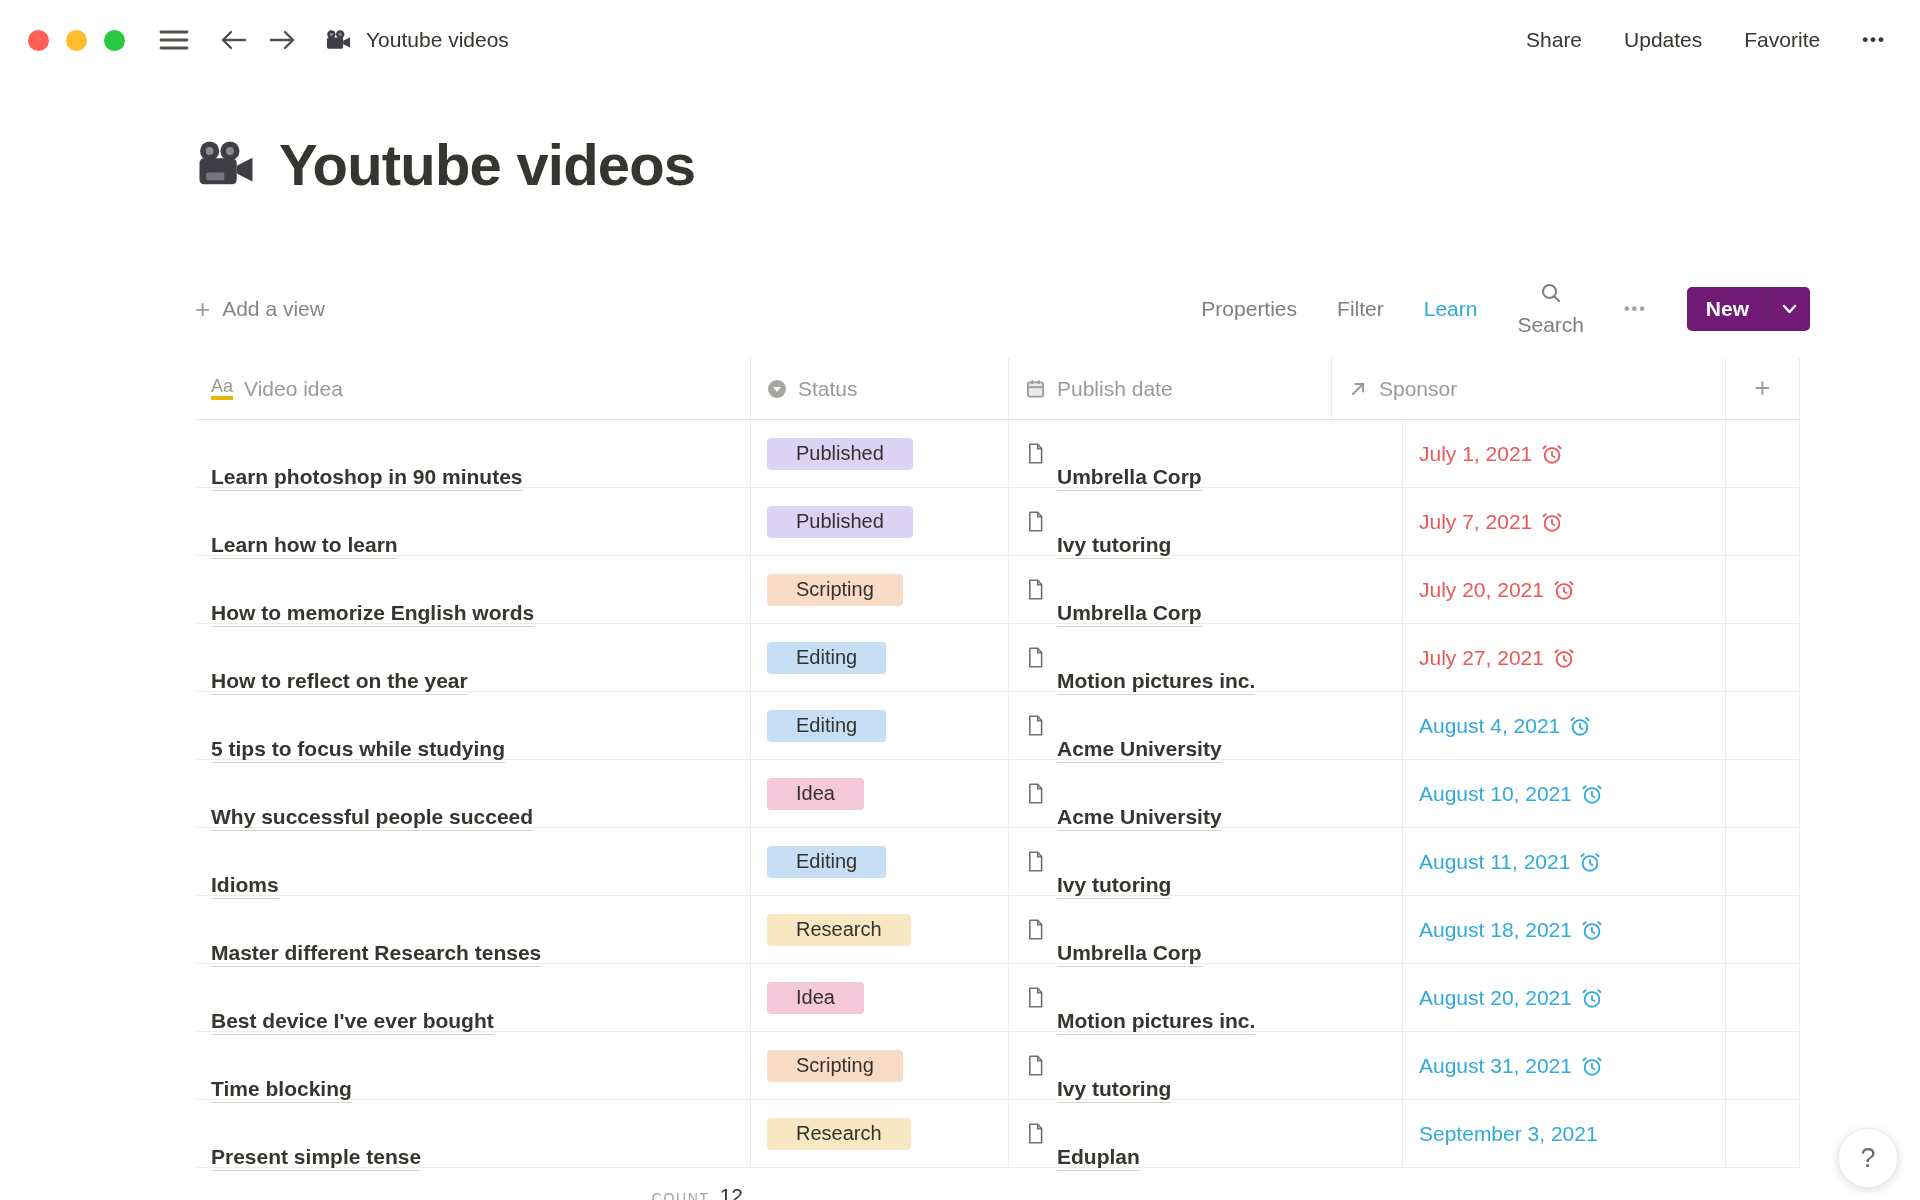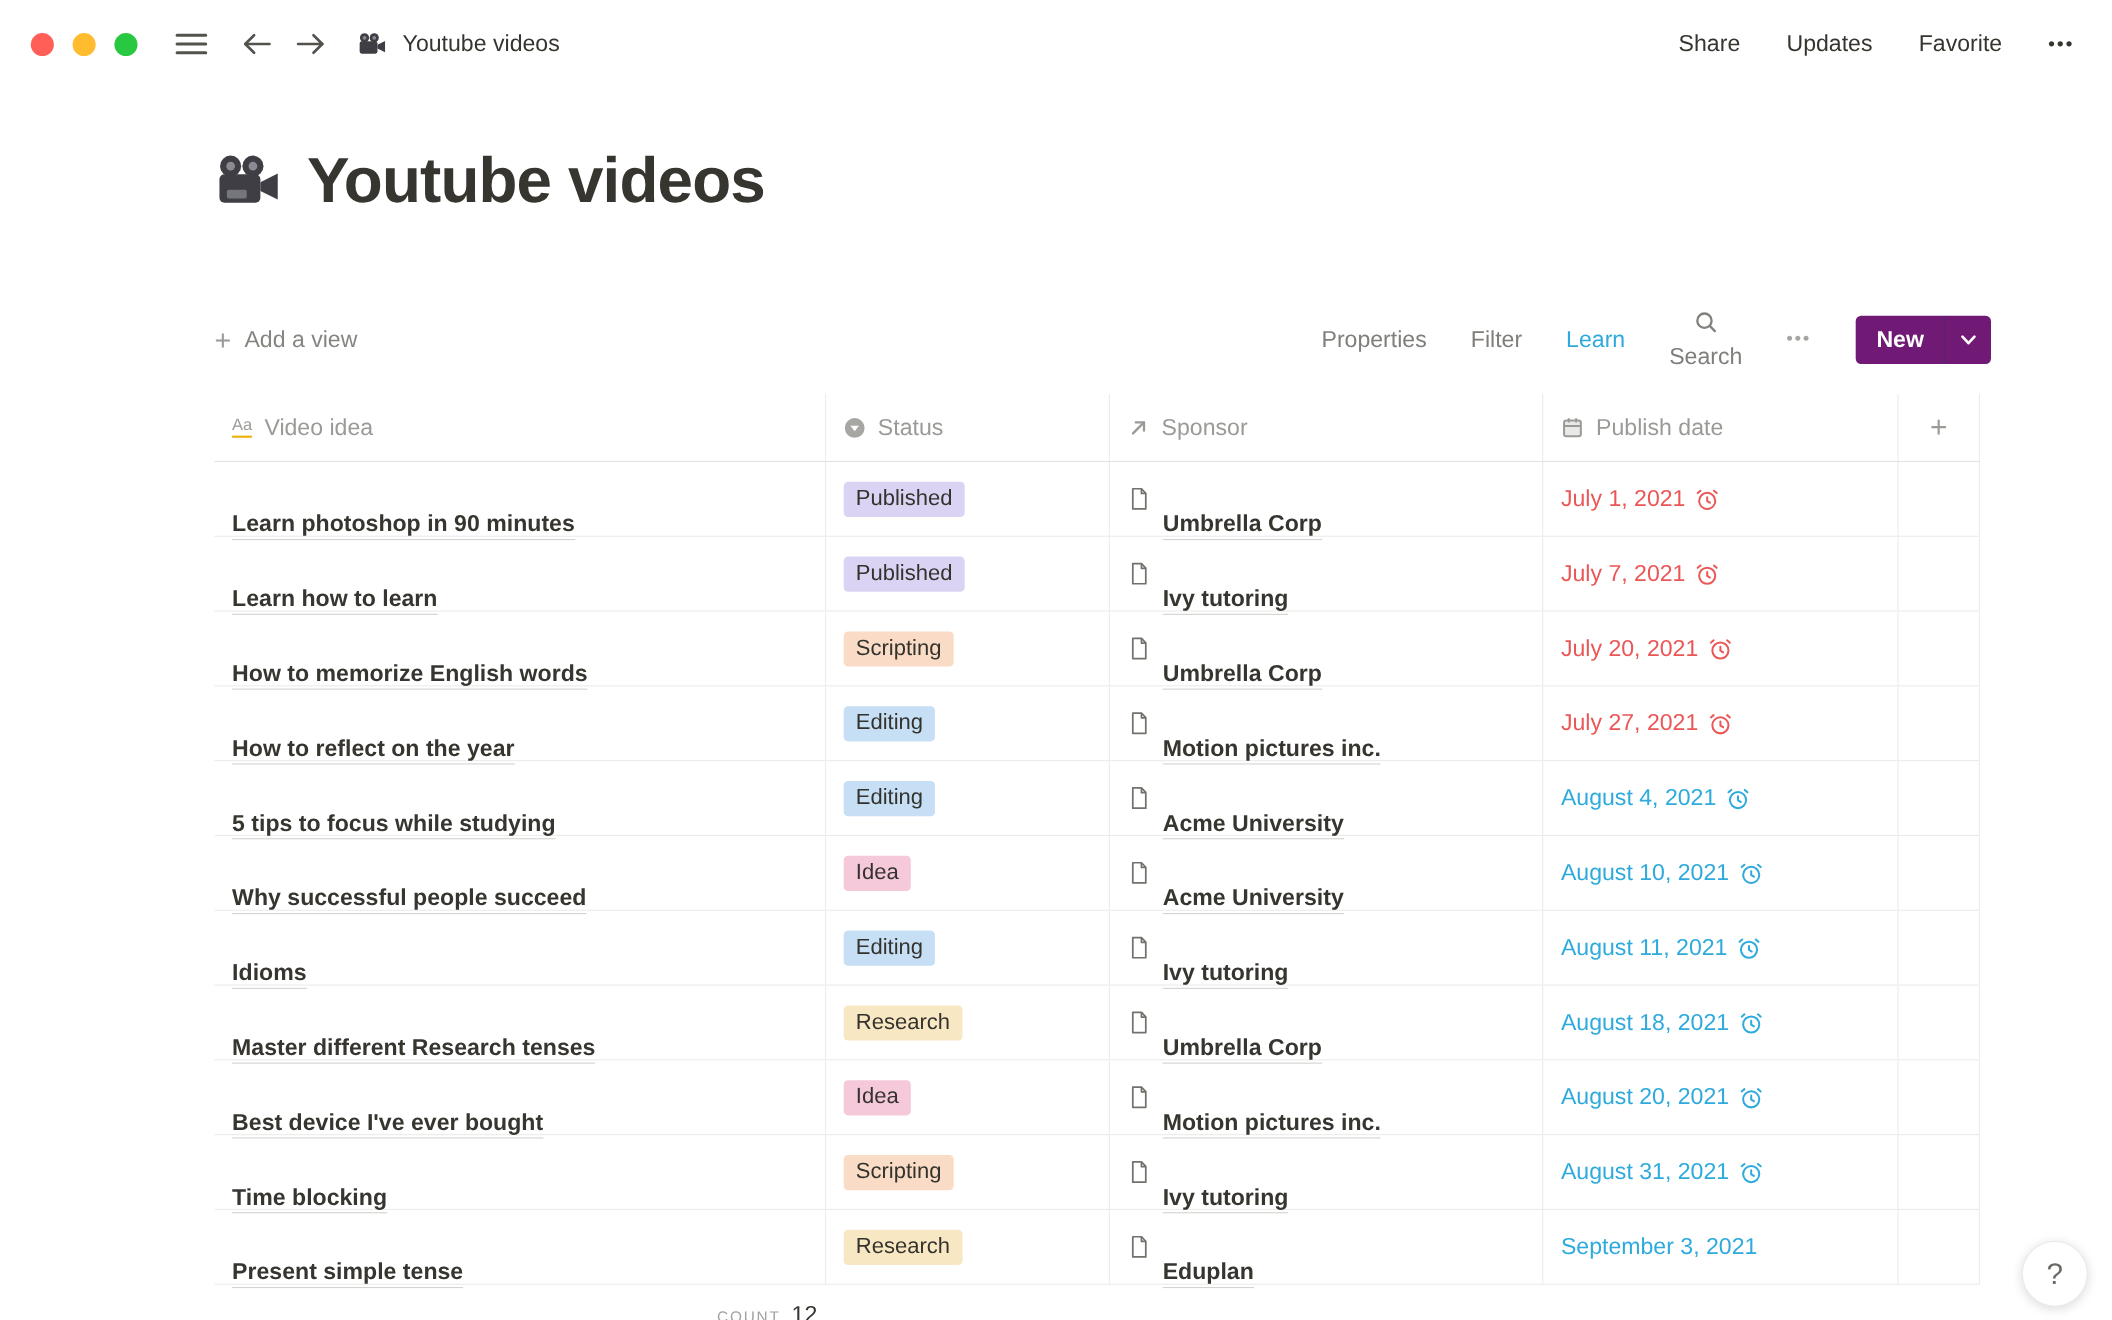--- a/index.html
+++ b/index.html
@@ -37,28 +37,28 @@
   .new-btn { display:flex; align-items:stretch; height:44px; background:#701a75; border-radius:5px; color:#fff; overflow:hidden; cursor:pointer; }
   .new-btn-main { display:flex; align-items:center; padding:0 19px; font-size:21px; font-weight:600; }
   .new-btn-chev { display:flex; align-items:center; padding:0 13px; border-left:1px solid rgba(8,76,104,0.28); }
 
   
   .table { margin-top:26px; width:1605px; }
   .thead { display:flex; height:62px; align-items:center; border-bottom:1px solid #E3E2DF; color:#9B9A97; font-size:21px; }
   .th { display:flex; align-items:center; gap:11px; padding:0 16px; height:100%; border-right:1px solid #EDECEA; }
   .th:last-child { justify-content:center; }
   .c1 { width:556px; } .c2 { width:258px; } .c3 { width:394px; } .c4 { width:323px; } .c5 { width:74px; }
-  .aa-glyph { font-size:15px; color:#9B9A97; border-bottom:2px solid #eab308; line-height:1.05; padding-bottom:1px; }
+  .aa-glyph { font-size:18px; color:#9B9A97; border-bottom:4px solid #eab308; line-height:1.05; padding-bottom:1px; }
   .plus-col { font-size:27px; font-weight:300; color:#9B9A97; }
 
   .row { display:flex; height:68px; align-items:center; border-bottom:1px solid #EDECEA; font-size:21px; }
   .cell { display:flex; align-items:center; padding:0 16px; height:100%; border-right:1px solid #EDECEA; }
   .title-text, .sponsor-text { font-weight:600; color:#37352F; border-bottom:1.5px solid #D4D3CF; padding-bottom:1px;
     white-space:nowrap; cursor:pointer;margin-top:48px; }
-  .pill { padding:4px 11px 5px; border-radius:4px; font-size:20px; color:#33322D; white-space:nowrap; }
+  .pill { padding:4px 29px 5px; border-radius:4px; font-size:20px; color:#33322D; white-space:nowrap; }
   .sponsor-cell .pg-icon { margin-right:11px; display:flex; color:#72716B; }
   .date-wrap { display:flex; align-items:center; gap:9px; white-space:nowrap; cursor:pointer; }
   .date-red { color:#EB5757; } .date-blue { color:#2EAADC; }
 
   .count-row { display:flex; height:56px; align-items:center; }
   .count-cell { width:556px; display:flex; justify-content:flex-end; align-items:baseline; padding-right:8px; }
   .count-label { font-size:14px; letter-spacing:1.6px; color:#A3A2A0; }
   .count-value { font-size:21px; color:#37352F; margin-left:10px; font-weight:500; }
 
   
@@ -170,38 +170,38 @@
       </div>
       <div class="th c2">
         <span>
           <svg width="20" height="20" viewBox="0 0 20 20">
             <circle cx="10" cy="10" r="9" fill="#A7A6A3"></circle>
               <path d="M6.1 8.1h7.8L10 13.1z" fill="#fff"></path>
           </svg>
         </span>
         <span>Status</span>
       </div>
-      <div class="th c3">
-        <span>
-          <svg width="20" height="20" viewBox="0 0 20 20" fill="none" stroke="#9B9A97" stroke-width="2.1" stroke-linecap="round" stroke-linejoin="round">
-            <path d="M5 15 15 5"></path>
-              <path d="M7.5 5H15v7.5"></path>
-          </svg>
-        </span>
-        <span>Sponsor</span>
-      </div>
       <div class="th c4">
         <span>
           <svg width="21" height="21" viewBox="0 0 22 22" fill="none" stroke="#9B9A97" stroke-width="1.9">
             <rect x="3" y="4.5" width="16" height="15" rx="2.2" fill="#CFCECA" fill-opacity="0.45"></rect>
             <path d="M3 9.6h16"></path>
               <path d="M7.5 2.3v4M14.5 2.3v4"></path>
           </svg>
         </span>
         <span>Publish date</span>
+      </div>
+      <div class="th c3">
+        <span>
+          <svg width="20" height="20" viewBox="0 0 20 20" fill="none" stroke="#9B9A97" stroke-width="2.1" stroke-linecap="round" stroke-linejoin="round">
+            <path d="M5 15 15 5"></path>
+              <path d="M7.5 5H15v7.5"></path>
+          </svg>
+        </span>
+        <span>Sponsor</span>
       </div>
       <div class="th c5 plus-col">+</div>
     </div>
 
     <div>
   <div class="row">
     <div class="cell c1">
       <span class="title-text">Learn photoshop in 90 minutes</span>
     </div>
     <div class="cell c2">

